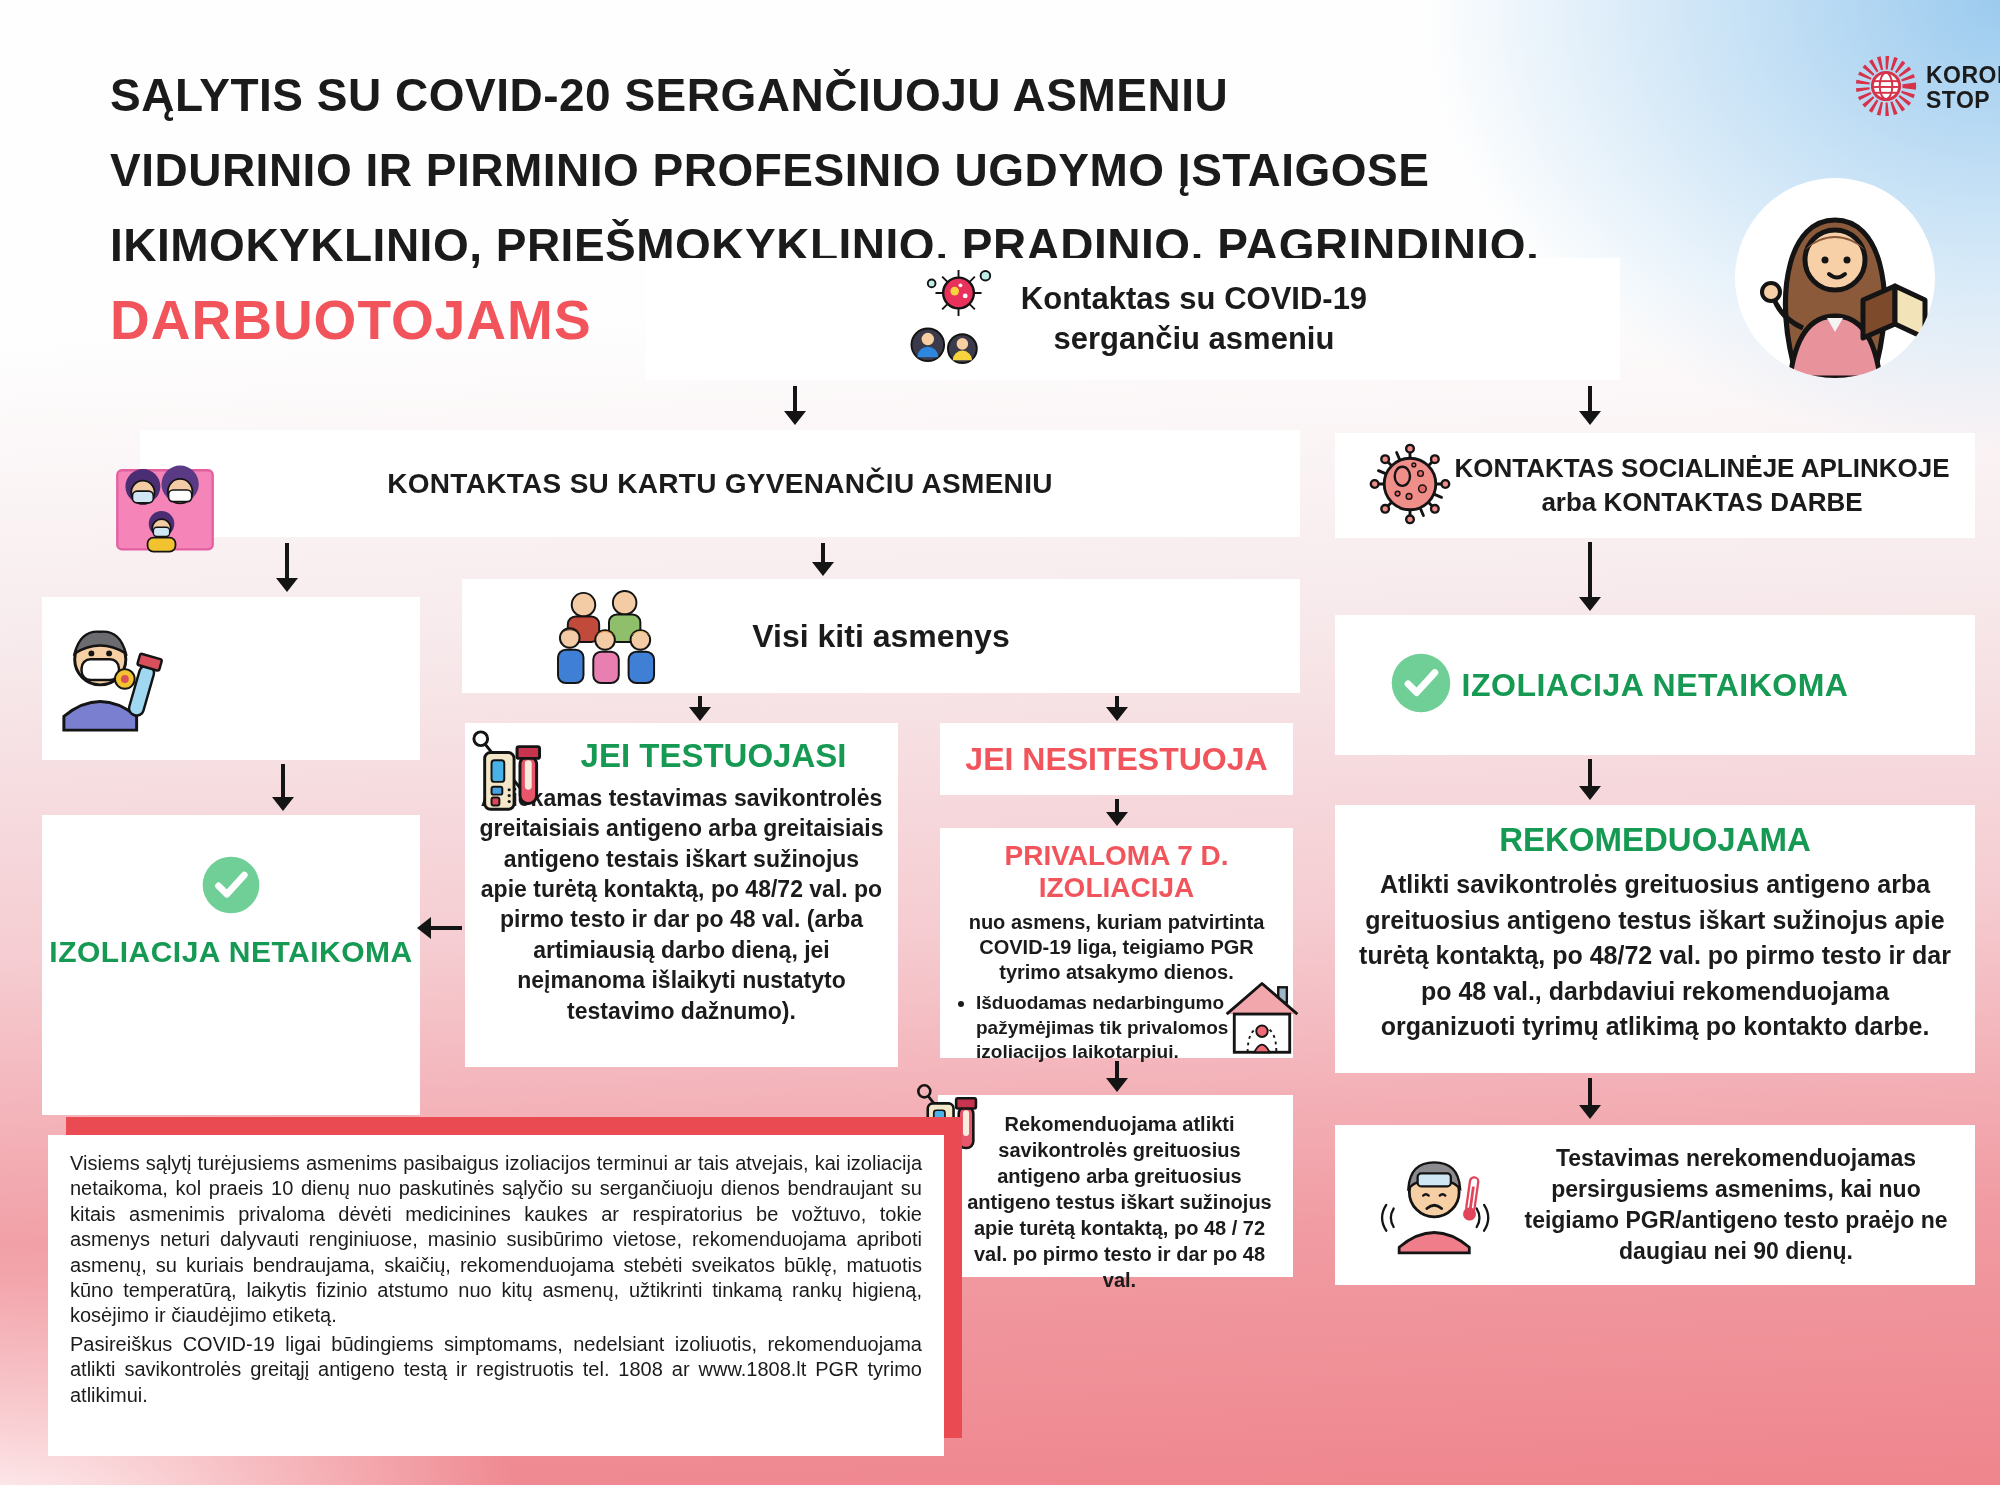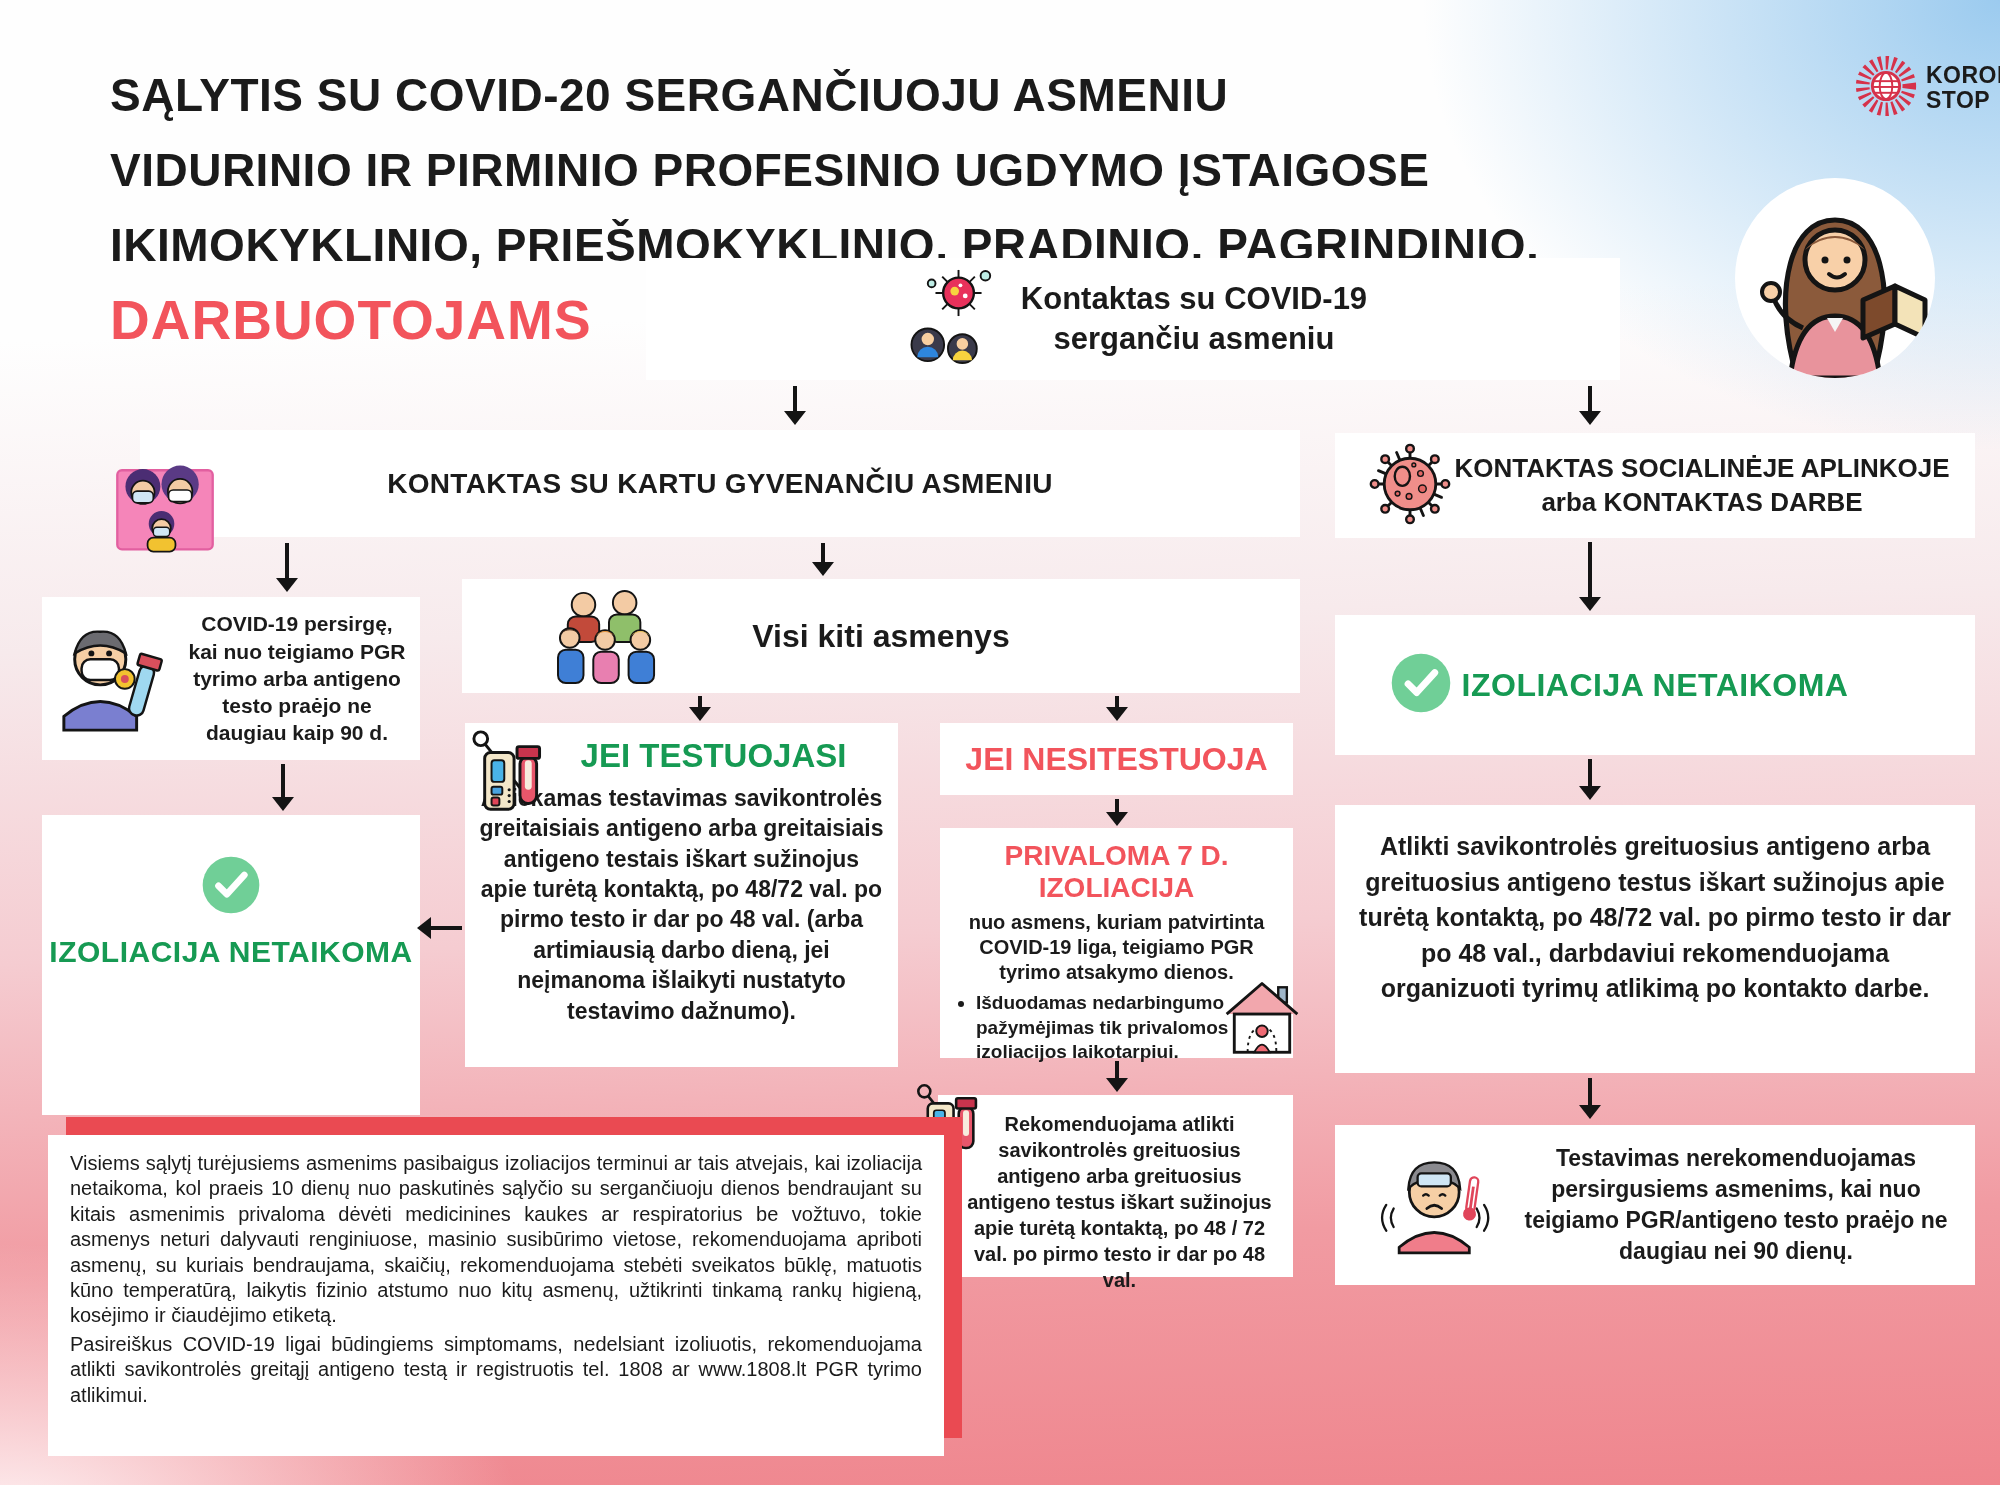--- a/index.html
+++ b/index.html
@@ -176,21 +176,20 @@
           <circle cx="54" cy="36" r="3" fill="#141414"></circle>
         <path d="M8 100 q37 -30 74 0 v14 h-74 Z" fill="#7a7fd0" stroke="#141414" stroke-width="3"></path>
         <g transform="rotate(16 88 72)">
           <rect x="80" y="48" width="15" height="52" rx="7" fill="#9fd8f0" stroke="#141414" stroke-width="2.5"></rect>
           <rect x="76" y="38" width="23" height="12" rx="2" fill="#d94f5c" stroke="#141414" stroke-width="2.5"></rect>
         </g>
         <circle cx="70" cy="62" r="10" fill="#f2c230" stroke="#141414" stroke-width="2"></circle>
         <circle cx="70" cy="62" r="4" fill="#d94f5c"></circle>
       </svg>
     </span>
-    <div style="flex:1;padding:0 10px;text-align:center;font-size:21px;line-height:1.3;" class="bold">COVID-19 persirgę, kai nuo teigiamo PGR tyrimo arba antigeno testo praėjo ne daugiau kaip 90 d.</div>
   </div>
 
   <div class="box flex ctr" style="left:462px;top:579px;width:838px;height:114px;">
     <span style="position:absolute;left:92px;top:8px;">
       <svg width="108" height="100" viewBox="0 0 110 102">
         <circle cx="30" cy="18" r="12" fill="#f3cba4" stroke="#141414" stroke-width="2"></circle>
         <path d="M18 14 Q30 2 42 14 Q36 8 30 8 Q24 8 18 14Z" fill="#7a4a2b"></path>
         <circle cx="72" cy="16" r="12" fill="#f3cba4" stroke="#141414" stroke-width="2"></circle>
         <path d="M60 12 Q72 0 84 12 Q78 6 72 6 Q66 6 60 12Z" fill="#bfbfbf"></path>
         <rect x="14" y="30" width="32" height="26" rx="8" fill="#c24a3a" stroke="#141414" stroke-width="2"></rect>
@@ -274,20 +273,21 @@
         <rect x="16" y="44" width="58" height="40" fill="#ffffff" stroke="#141414" stroke-width="3"></rect>
         <path d="M30 84 Q30 58 45 58 Q60 58 60 84" fill="none" stroke="#141414" stroke-width="2" stroke-dasharray="3 4"></path>
         <circle cx="45" cy="62" r="6" fill="#ef6a74" stroke="#141414" stroke-width="2"></circle>
         <path d="M37 84 q8 -16 16 0 Z" fill="#ef6a74" stroke="#141414" stroke-width="2"></path>
       </svg>
     </span>
   </div>
 
   <div class="box" style="left:1335px;top:805px;width:640px;height:268px;">
     <div style="padding:16px 18px 0 18px;text-align:center;">
+      <div class="bold green" style="font-size:33px;">REKOMEDUOJAMA</div>
       <div class="bold" style="font-size:25px;line-height:1.42;margin-top:8px;">Atlikti savikontrolės greituosius antigeno arba greituosius antigeno testus iškart sužinojus apie turėtą kontaktą, po 48/72  val. po pirmo testo ir dar po 48 val., darbdaviui rekomenduojama organizuoti tyrimų atlikimą po kontakto darbe.</div>
     </div>
   </div>
 
   <div class="box" style="left:938px;top:1095px;width:355px;height:182px;">
     <span style="position:absolute;left:-24px;top:-14px;">
       <svg width="86" height="86" viewBox="0 0 100 100">
         <circle cx="12" cy="12" r="7" fill="none" stroke="#141414" stroke-width="3"></circle>
         <line x1="16" y1="17" x2="52" y2="62" stroke="#141414" stroke-width="3"></line>
         <rect x="16" y="26" width="30" height="58" rx="6" fill="#f3e7c9" stroke="#141414" stroke-width="3"></rect>

